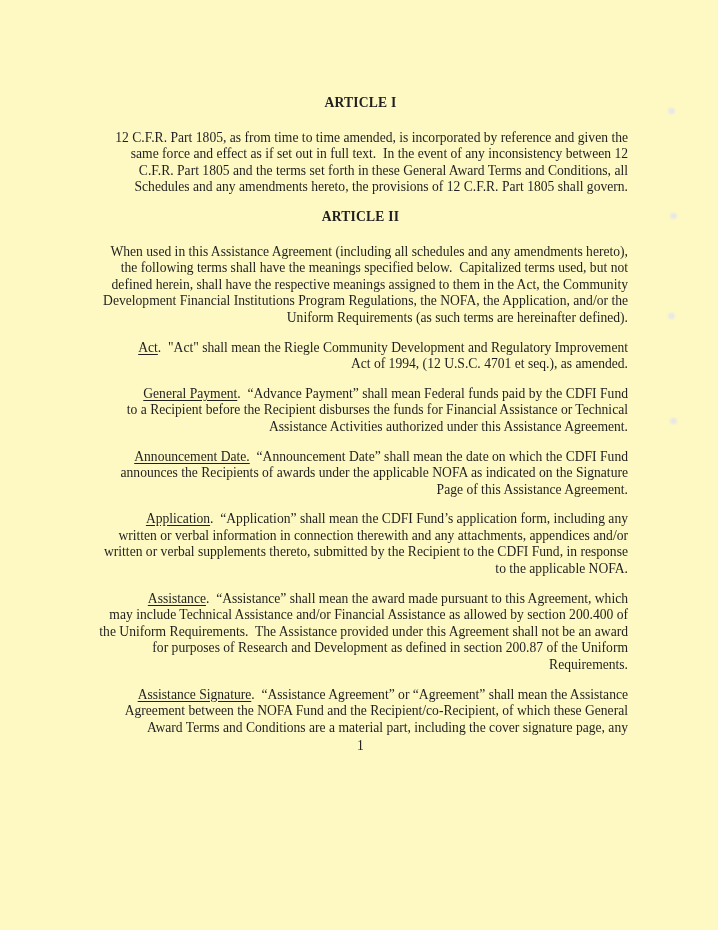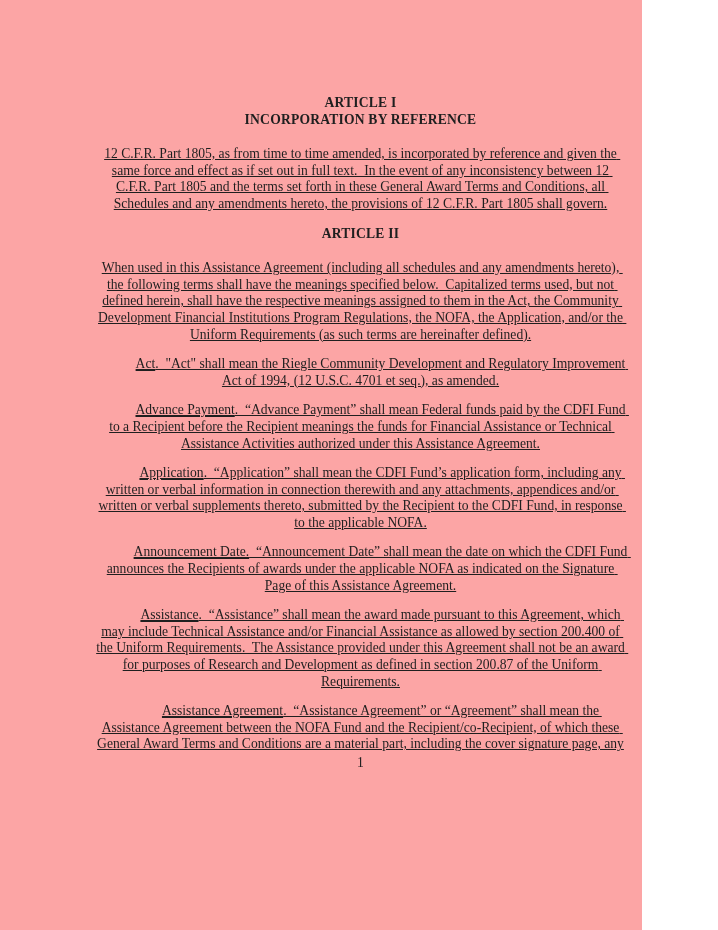--- a/index.html
+++ b/index.html
@@ -1,20 +1,20 @@
 <!DOCTYPE html>
 <html><head>
 <meta charset="utf-8">
 <style>
   html, body { margin: 0; padding: 0; background: #ffffff; }
   .doc {
     position: relative;
-    width: 642px;
+    width: 718px;
     height: 930px;
-    background: #fca5a5;
+    background: #fef9c3;
     font-family: "Liberation Serif", "DejaVu Serif", serif;
     color: #1f1f1f;
     font-size: 13.6px;
     line-height: 16.6px;
     overflow: hidden;
   }
   .content {
     position: absolute;
     left: 93px;
     top: 95px;
@@ -22,22 +22,21 @@
   }
   .heading {
     text-align: center;
     font-weight: bold;
     margin: 0 0 18px 0;
     letter-spacing: 0.2px;
   }
   .para {
     margin: 0 0 13px 0;
     white-space: pre-wrap;
-    text-align: center;
-    text-decoration: underline;
+    text-align: right;
   }
   .def { text-indent: 40px; }
   .term { text-decoration: underline; text-underline-offset: 2px; }
   .pagenum {
     text-align: center;
     margin-top: 2px;
   }
   .scan-dot {
     position: absolute;
     width: 7px;
@@ -54,40 +53,39 @@
 
   <div class="scan-dot" style="left:668px;top:108px;"></div>
   <div class="scan-dot" style="left:670px;top:213px;"></div>
   <div class="scan-dot" style="left:668px;top:313px;"></div>
   <div class="scan-dot" style="left:670px;top:418px;"></div>
 
   <div class="content">
 
     <div class="heading">
       <div>ARTICLE I</div>
-      <div>INCORPORATION BY REFERENCE</div>
     </div>
 
     <p class="para">12 C.F.R. Part 1805, as from time to time amended, is incorporated by reference and given the same force and effect as if set out in full text.  In the event of any inconsistency between 12 C.F.R. Part 1805 and the terms set forth in these General Award Terms and Conditions, all Schedules and any amendments hereto, the provisions of 12 C.F.R. Part 1805 shall govern.</p>
 
     <div class="heading" style="margin-top:10px;">
       <div>ARTICLE II</div>
     </div>
 
     <p class="para">When used in this Assistance Agreement (including all schedules and any amendments hereto), the following terms shall have the meanings specified below.  Capitalized terms used, but not defined herein, shall have the respective meanings assigned to them in the Act, the Community Development Financial Institutions Program Regulations, the NOFA, the Application, and/or the Uniform Requirements (as such terms are hereinafter defined).</p>
 
     <p class="para def"><span class="term">Act</span><span>.  "Act" shall mean the Riegle Community Development and Regulatory Improvement Act of 1994, (12 U.S.C. 4701 et seq.), as amended.</span></p>
 
-    <p class="para def"><span class="term">Advance Payment</span><span>.  “Advance Payment” shall mean Federal funds paid by the CDFI Fund to a Recipient before the Recipient meanings the funds for Financial Assistance or Technical Assistance Activities authorized under this Assistance Agreement.</span></p>
+    <p class="para def"><span class="term">General Payment</span><span>.  “Advance Payment” shall mean Federal funds paid by the CDFI Fund to a Recipient before the Recipient disburses the funds for Financial Assistance or Technical Assistance Activities authorized under this Assistance Agreement.</span></p>
 
+
+    <p class="para def"><span class="term">Announcement Date.</span><span>  “Announcement Date” shall mean the date on which the CDFI Fund announces the Recipients of awards under the applicable NOFA as indicated on the Signature Page of this Assistance Agreement.</span></p>
 
     <p class="para def"><span class="term">Application</span><span>.  “Application” shall mean the CDFI Fund’s application form, including any written or verbal information in connection therewith and any attachments, appendices and/or written or verbal supplements thereto, submitted by the Recipient to the CDFI Fund, in response to the applicable NOFA.</span></p>
 
-    <p class="para def"><span class="term">Announcement Date.</span><span>  “Announcement Date” shall mean the date on which the CDFI Fund announces the Recipients of awards under the applicable NOFA as indicated on the Signature Page of this Assistance Agreement.</span></p>
-
     <p class="para def"><span class="term">Assistance</span><span>.  “Assistance” shall mean the award made pursuant to this Agreement, which may include Technical Assistance and/or Financial Assistance as allowed by section 200.400 of the Uniform Requirements.  The Assistance provided under this Agreement shall not be an award for purposes of Research and Development as defined in section 200.87 of the Uniform Requirements.</span></p>
 
-    <p class="para def" style="margin-bottom:0;"><span class="term">Assistance Agreement</span><span>.  “Assistance Agreement” or “Agreement” shall mean the Assistance Agreement between the NOFA Fund and the Recipient/co-Recipient, of which these General Award Terms and Conditions are a material part, including the cover signature page, any</span></p>
+    <p class="para def" style="margin-bottom:0;"><span class="term">Assistance Signature</span><span>.  “Assistance Agreement” or “Agreement” shall mean the Assistance Agreement between the NOFA Fund and the Recipient/co-Recipient, of which these General Award Terms and Conditions are a material part, including the cover signature page, any</span></p>
 
     <div class="pagenum">1</div>
 
   </div>
 </div>
 
 </body></html>

